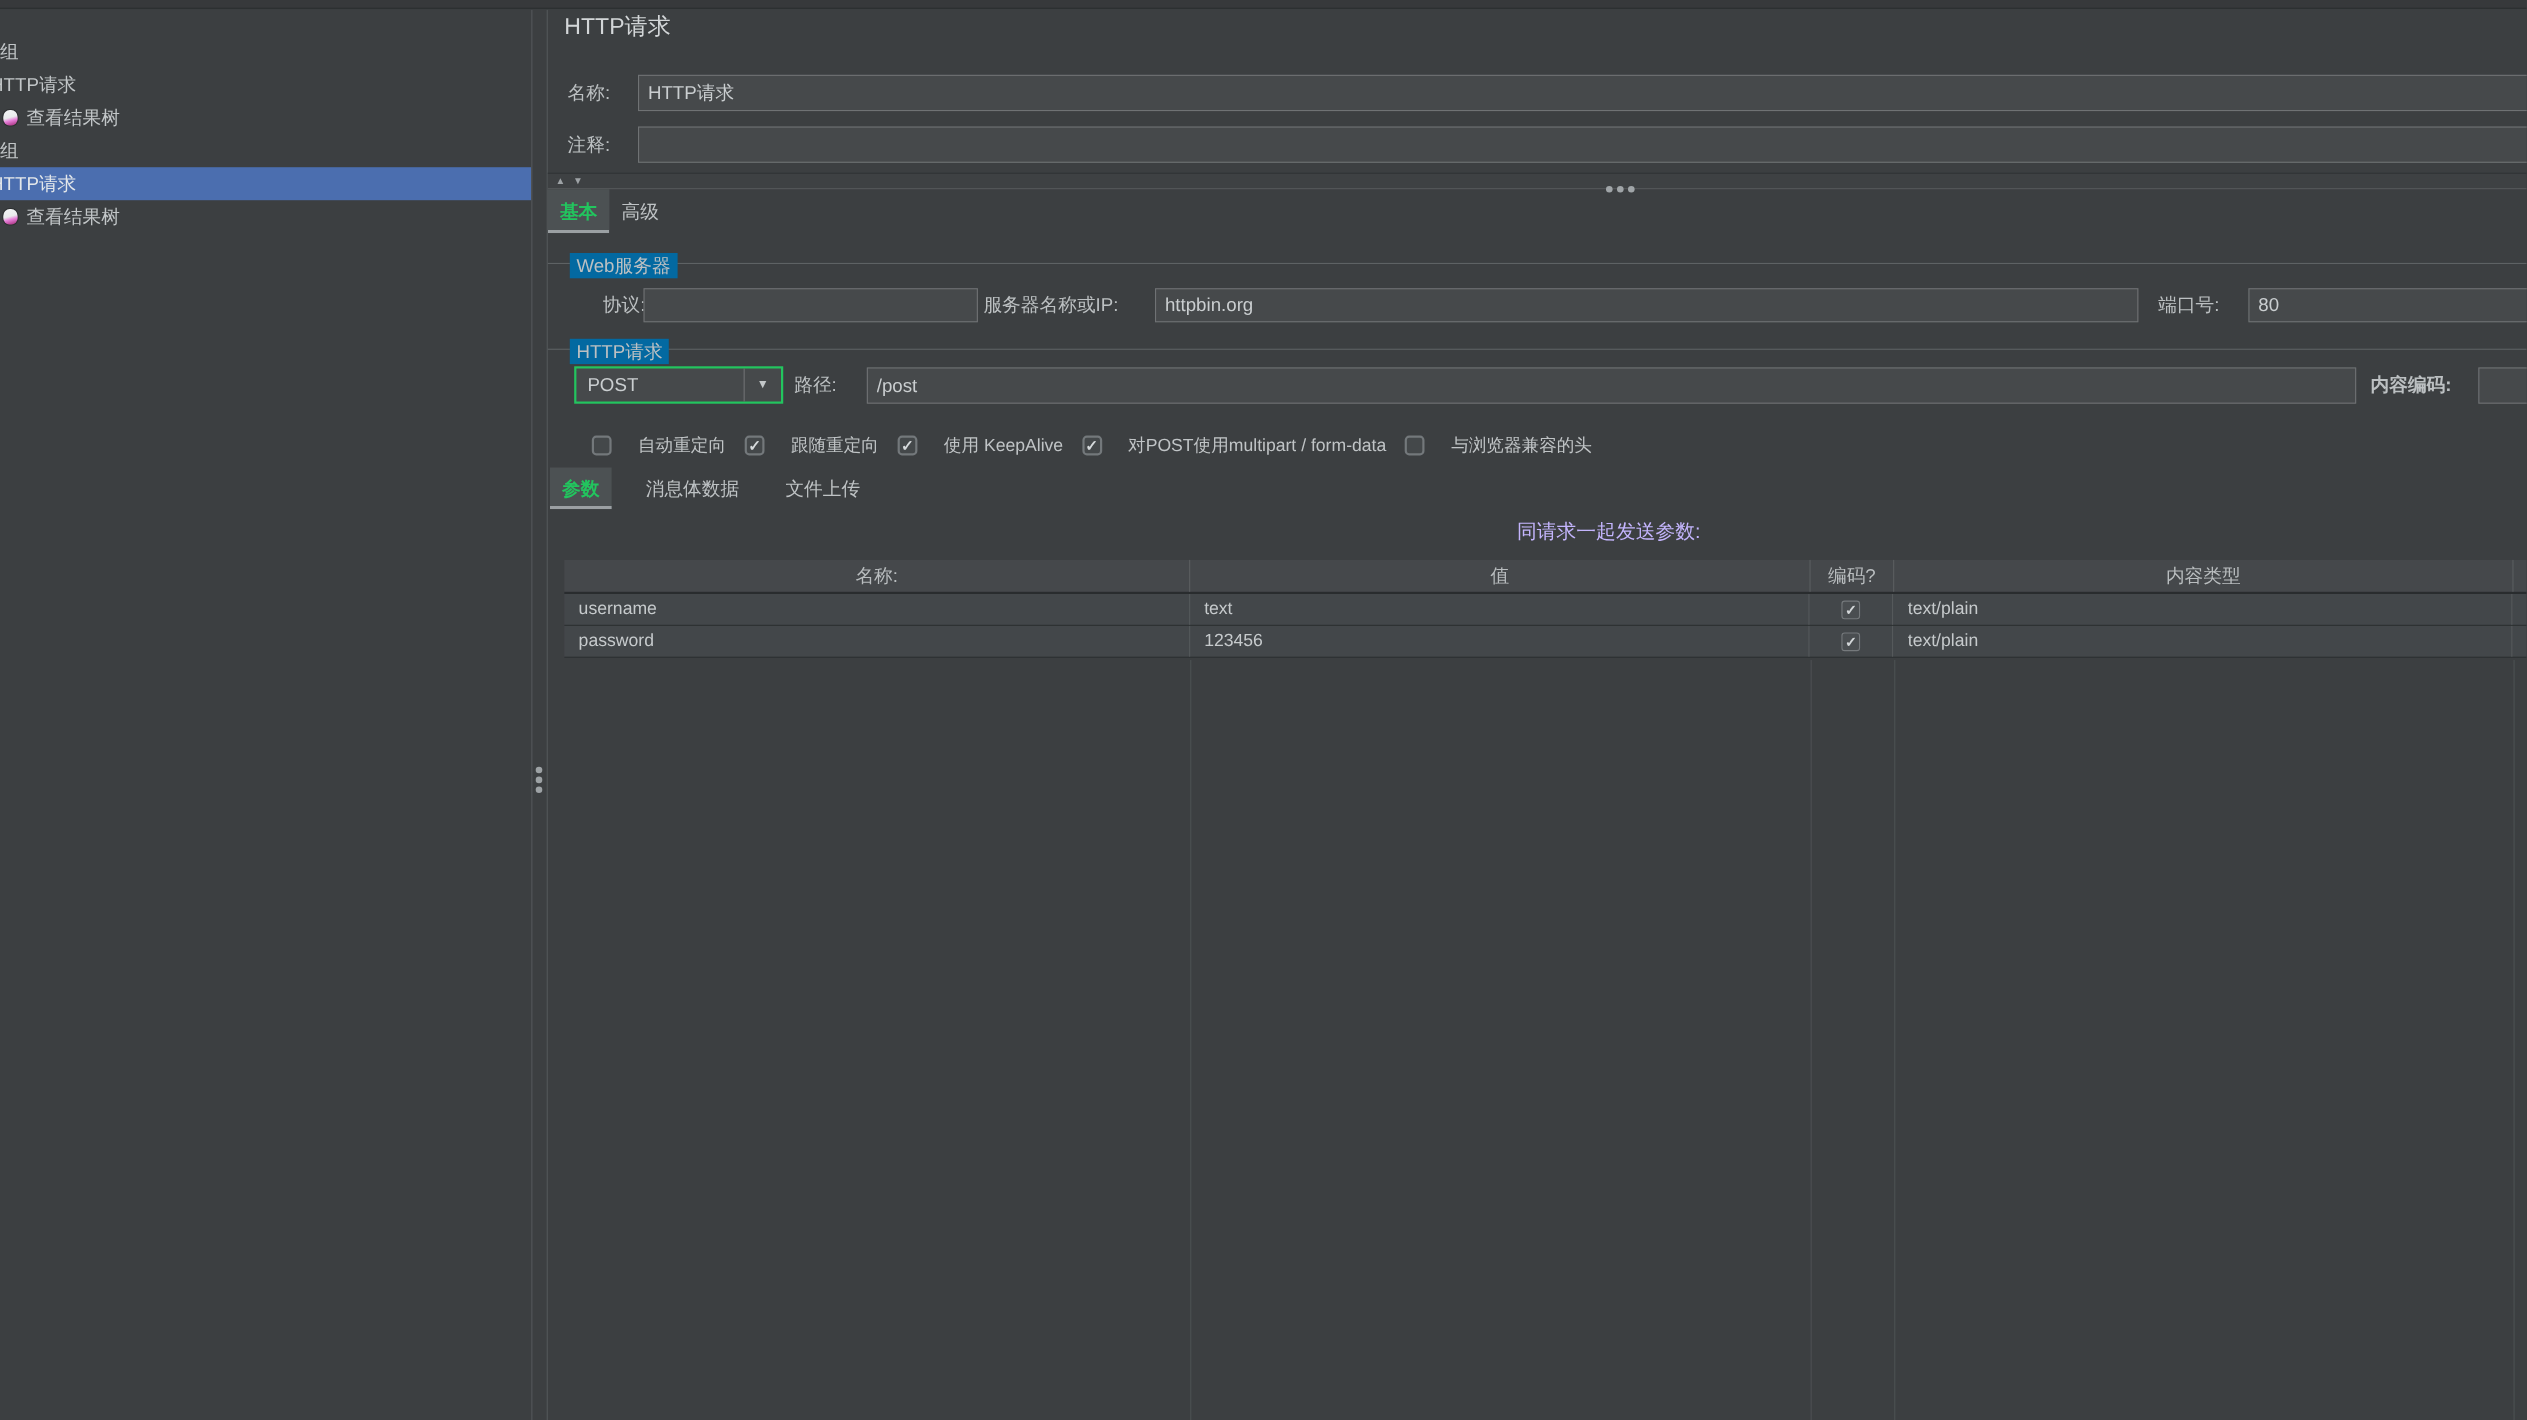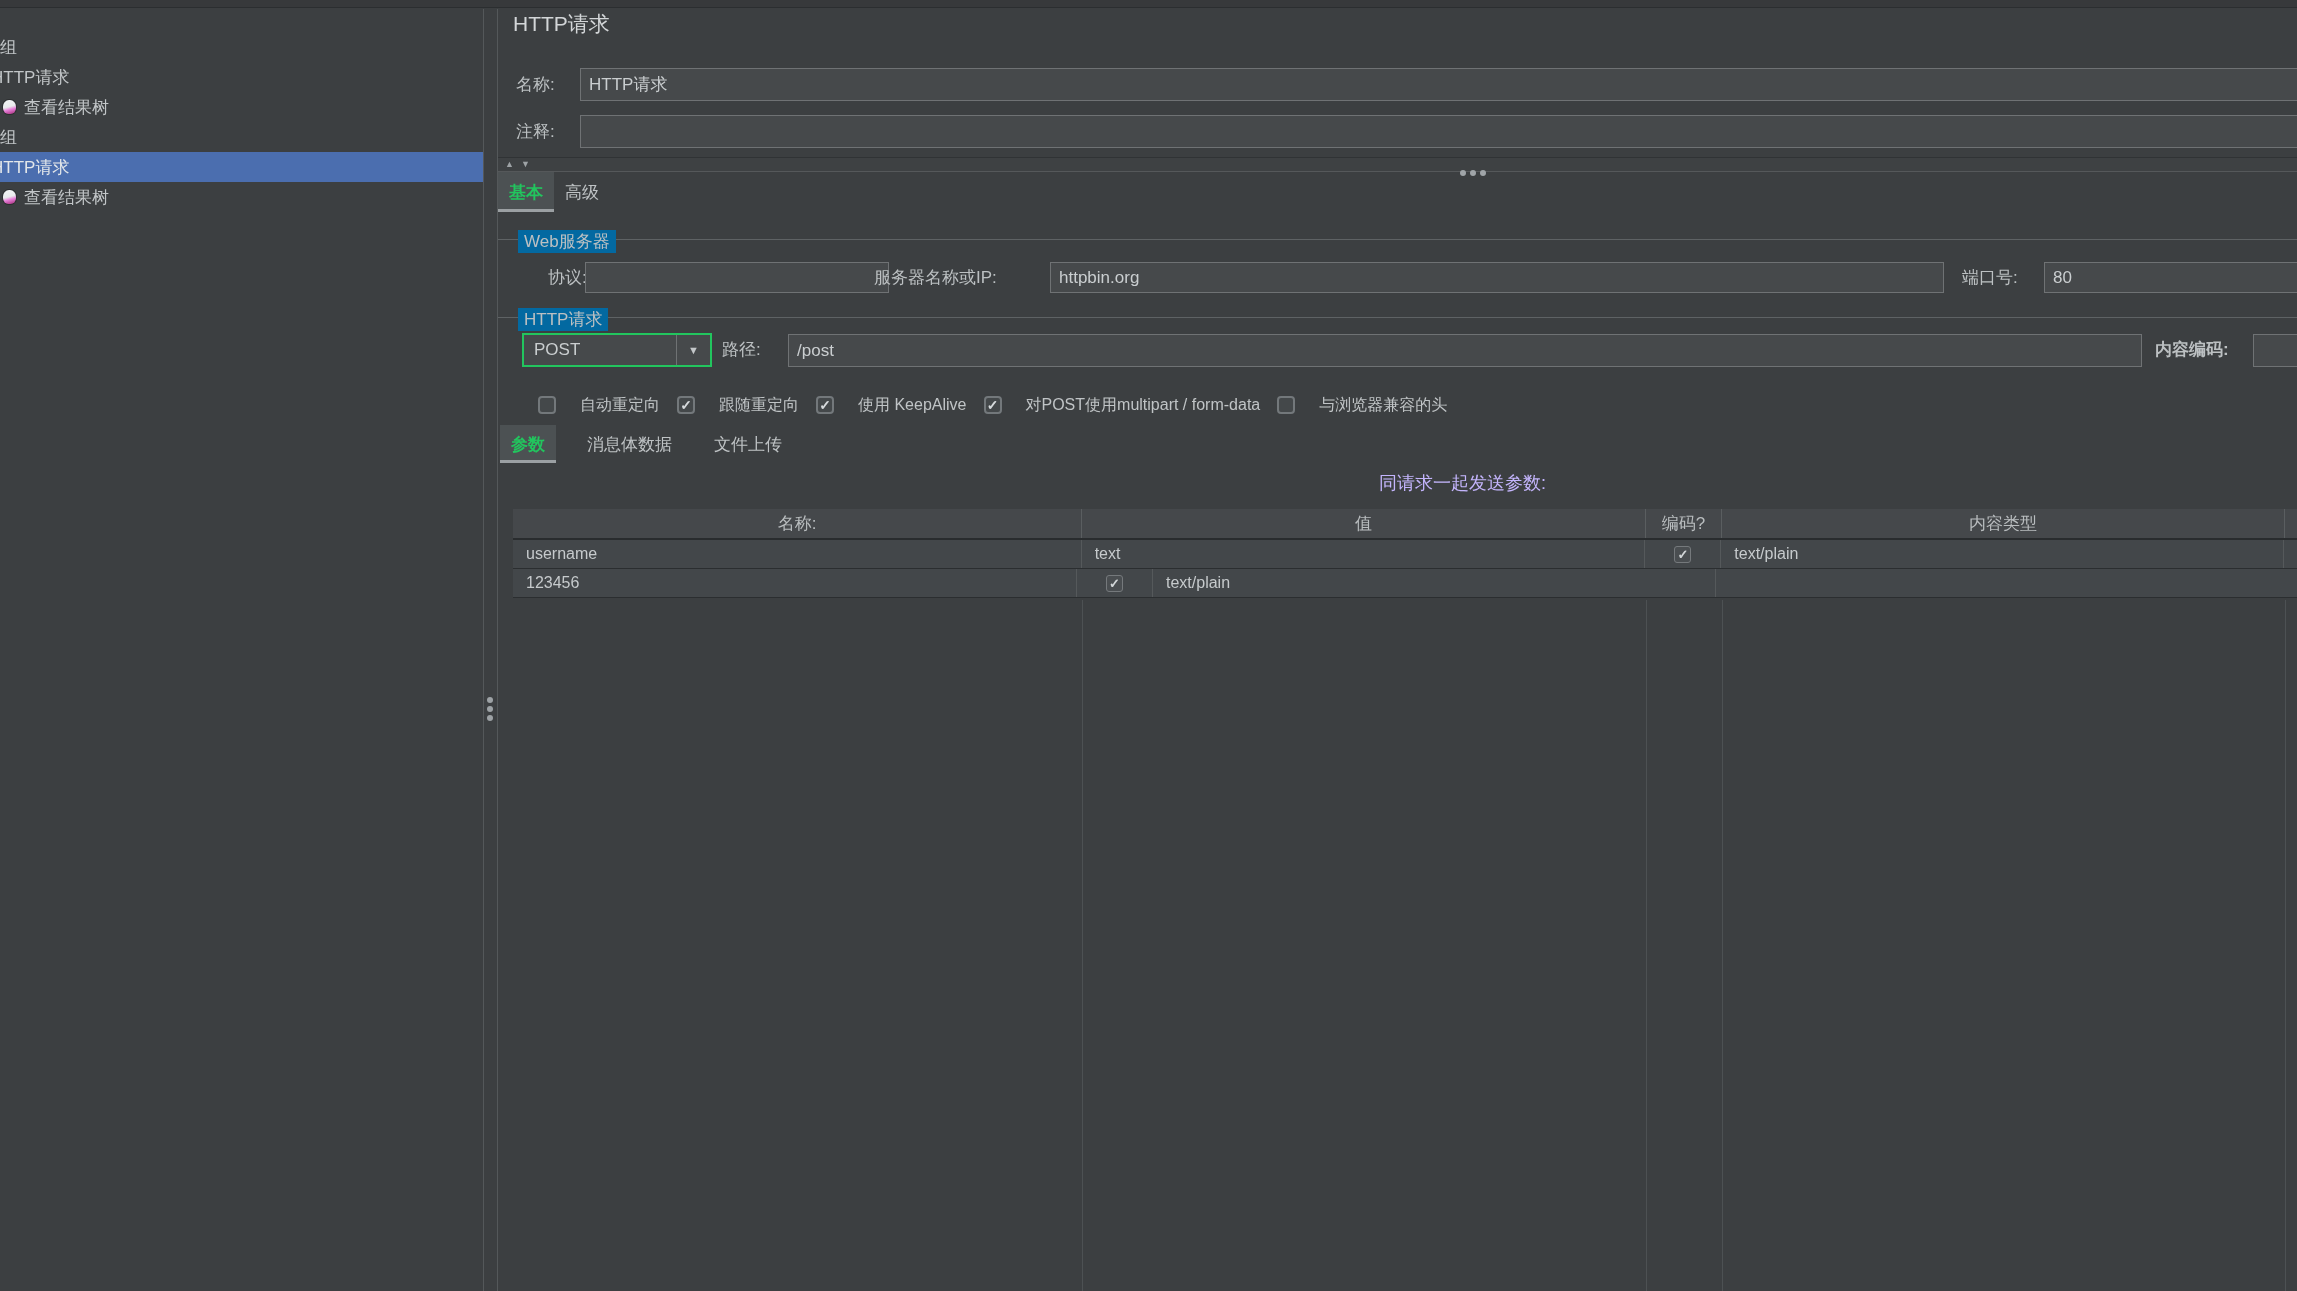--- a/index.html
+++ b/index.html
@@ -155,21 +155,21 @@
         <span>高级</span>
       </div>
     </div>
 
     <div class="group-line" style="top:239px;"></div>
     <div class="group-title" style="top:230px;">Web服务器</div>
 
     <div class="fld-label" style="left:22px; top:262px; line-height:31px;margin-left:28px;">协议:</div>
     <input class="txt" style="left: 87px; top: 262px; width: 304px; height: 31px;" value="">
 
-    <div class="fld-label" style="left:376px; top:262px; line-height:31px;text-align:right;">服务器名称或IP:</div>
+    <div class="fld-label" style="left:396px; top:262px; line-height:31px;text-align:right;">服务器名称或IP:</div>
     <input class="txt" style="left: 552px; top: 262px; width: 894px; height: 31px;" value="httpbin.org">
 
     <div class="fld-label" style="left:1464px; top:262px; line-height:31px;">端口号:</div>
     <input class="txt" style="left: 1546px; top: 262px; right: -2px; height: 31px;" value="80">
 
     <div class="group-line" style="top:317px;"></div>
     <div class="group-title" style="top:308px;">HTTP请求</div>
 
     <div class="combo">
       <span class="val">POST</span>
@@ -232,20 +232,21 @@
       <div class="trow">
         <div class="td c1">username</div>
         <div class="td c2">text</div>
         <div class="td c3 center">
           <span class="tcb on"></span>
         </div>
         <div class="td c4">text/plain</div>
         <div class="td c5"></div>
       </div>
       <div class="trow">
+        <div class="td c1">password</div>
         <div class="td c2">123456</div>
         <div class="td c3 center">
           <span class="tcb on"></span>
         </div>
         <div class="td c4">text/plain</div>
         <div class="td c5"></div>
       </div>
     </div>
 
     <div class="cont-line" style="left:584px;"></div>

